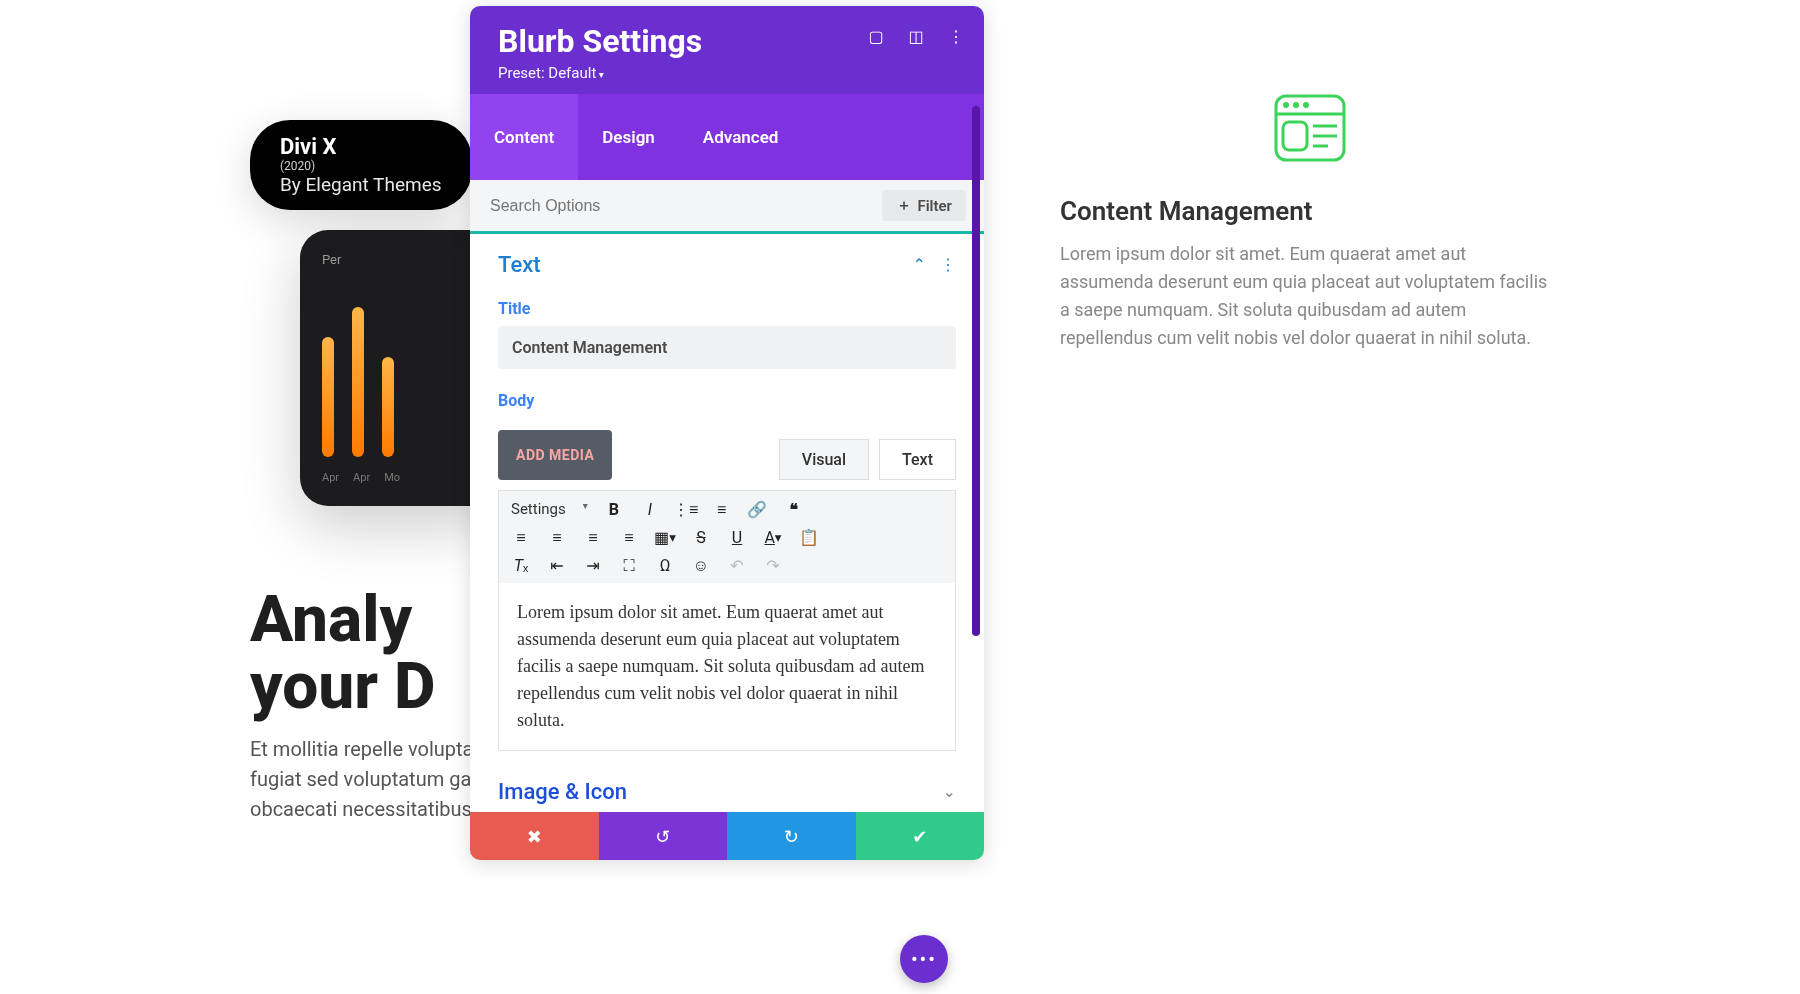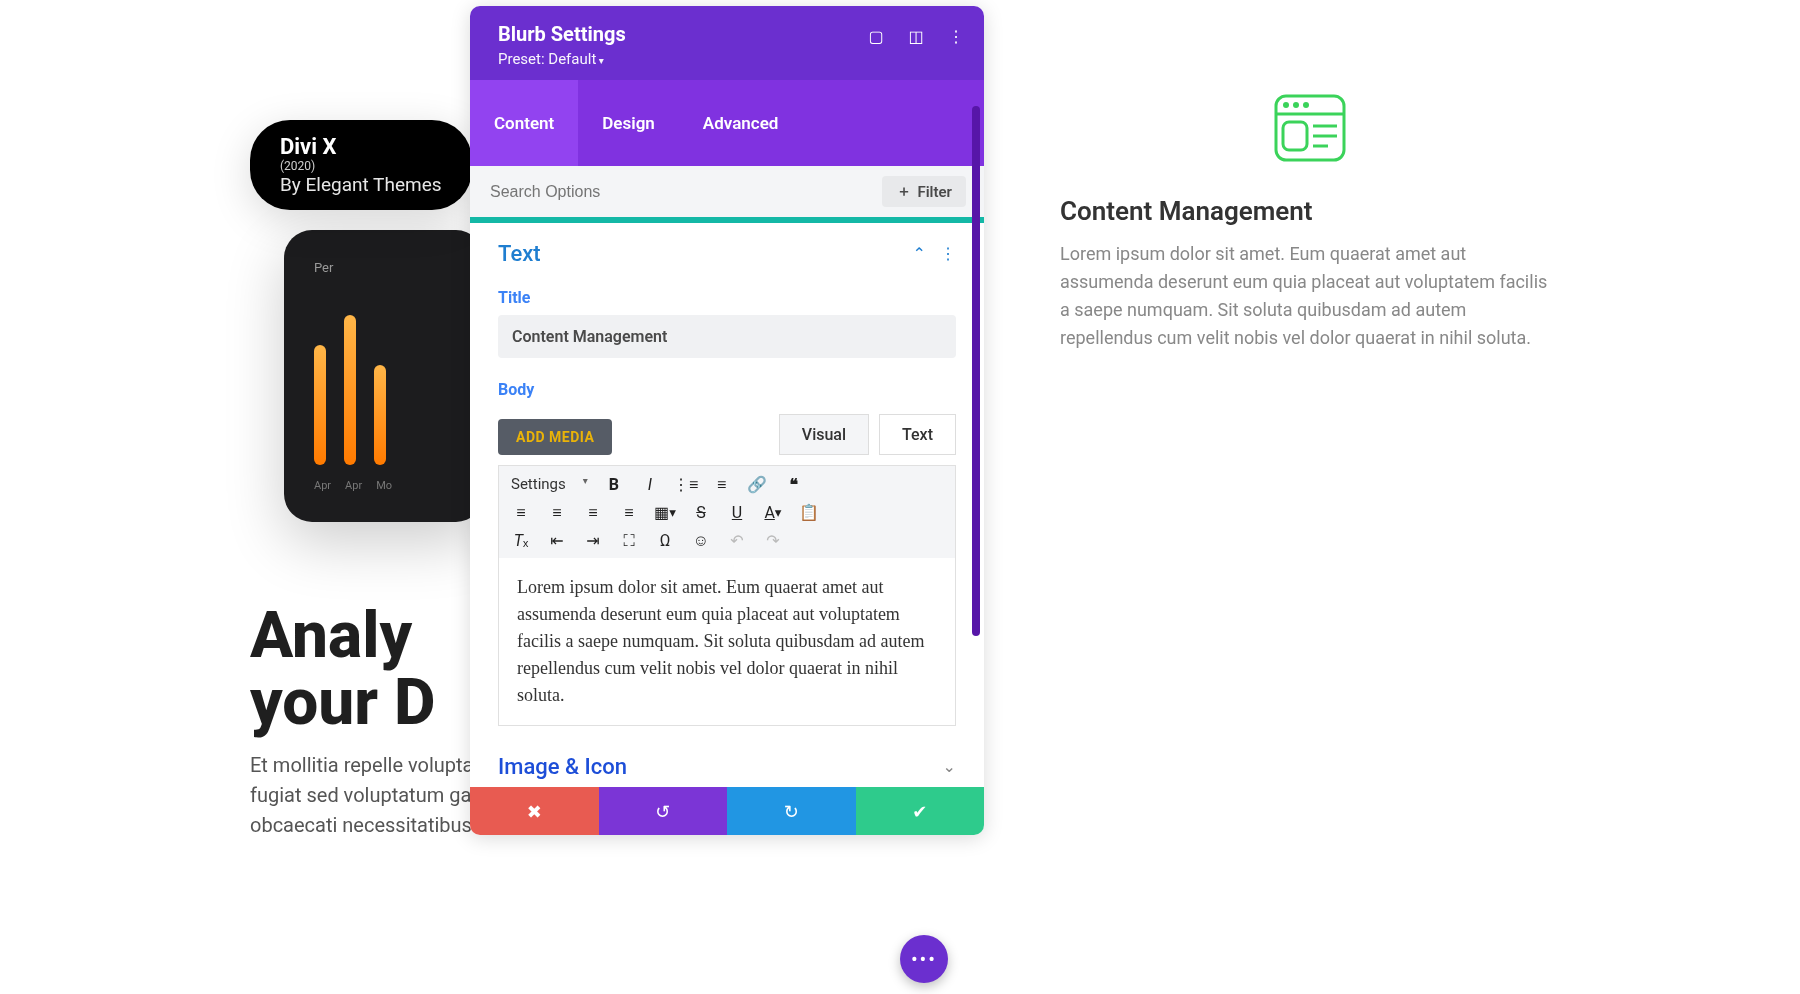--- a/index.html
+++ b/index.html
@@ -4,62 +4,62 @@
 <style>
 body{margin:0;padding:0;font-family:-apple-system,BlinkMacSystemFont,"Segoe UI",Roboto,Helvetica,Arial,sans-serif;background:#fff;width:1800px;height:994px;overflow:hidden;position:relative}
 *{box-sizing:border-box}
 
 
 .bg-page{position:absolute;left:250px;top:120px;width:520px}
 .device-pill{background:#000;color:#fff;border-radius:40px;padding:14px 30px;display:inline-block;box-shadow:0 10px 40px rgba(0,0,0,.15);margin-bottom:20px}
 .device-pill .t1{font-size:22px;font-weight:700}
 .device-pill .t2{font-size:12px;opacity:.8}
 .device-pill .t3{font-size:19px;opacity:.9}
-.device-chart{background:#1c1c1e;border-radius:28px;padding:30px;width:200px;box-shadow:0 20px 60px rgba(0,0,0,.2);margin-left:34px}
+.device-chart{background:#1c1c1e;border-radius:28px;padding:22px;width:200px;box-shadow:0 20px 60px rgba(0,0,0,.2);margin-left:50px}
 .device-chart .lbl{color:#999;font-size:13px;margin-bottom:20px}
 .bars{display:flex;align-items:flex-end;gap:18px;height:170px}
 .bar{width:12px;border-radius:6px;background:linear-gradient(180deg,#ffb648,#ff7a00)}
 .bar.h1{height:120px}.bar.h2{height:150px}.bar.h3{height:100px}
 .months{display:flex;gap:14px;margin-top:14px}
 .months span{color:#777;font-size:11px}
 
 .bg-heading{font-size:64px;font-weight:800;color:#1f1f1f;line-height:1.05;margin-top:80px}
 .bg-text{font-size:20px;color:#555;line-height:1.5;margin-top:14px;max-width:600px}
 
 
 .blurb-right{position:absolute;right:240px;top:90px;width:500px}
 .blurb-icon{width:80px;height:76px;margin:0 auto 30px auto;display:block}
 .blurb-title{font-size:26px;font-weight:600;color:#333;margin:0 0 14px 0}
 .blurb-body{font-size:18px;color:#888;line-height:1.55}
 
 
 .modal{position:absolute;left:470px;top:6px;width:514px;background:#fff;border-radius:10px;box-shadow:0 3px 20px rgba(0,0,0,.15);overflow:hidden}
 .m-header{background:#6b2fcf;color:#fff;padding:16px 28px 12px 28px;position:relative}
-.m-title{font-size:20px;font-weight:700;margin-bottom:4px}
+.m-title{font-size:32px;font-weight:700;margin-bottom:4px}
 .m-preset{font-size:15px;opacity:.95}
 .m-preset::after{content:" ▾";font-size:10px}
 .m-icons{position:absolute;right:18px;top:20px;display:flex;gap:20px}
 .m-icons span{width:20px;height:20px;display:inline-flex;align-items:center;justify-content:center;cursor:pointer;color:#fff;font-size:16px}
 .m-tabs{background:#8032e0;display:flex}
 .m-tab{padding:33px 24px;font-size:17px;font-weight:600;color:#fff;cursor:pointer}
 .m-tab.active{background:#9243f0}
 
-.m-search{background:#f4f5f7;display:flex;align-items:center;padding:10px 18px;border-bottom:6px solid #14b8a6}
+.m-search{background:#f4f5f7;display:flex;align-items:center;padding:10px 18px;border-bottom:3px solid #14b8a6}
 .m-search input{flex:1;border:0;background:transparent;font-size:16px;color:#7a7a7a;outline:none}
 .filter-btn{background:#e8e9eb;border-radius:4px;padding:6px 14px;font-size:15px;font-weight:600;color:#4a4a4a;cursor:pointer;display:flex;align-items:center;gap:6px}
 
 .m-body{background:#fff;padding:18px 28px 4px 28px;max-height:600px;overflow:auto}
 .section-hd{display:flex;align-items:center;justify-content:space-between}
 .section-title{font-size:22px;color:#1f7ed0;font-weight:500}
 .section-ctrls{display:flex;gap:14px;color:#1f7ed0}
 .section-ctrls span{cursor:pointer}
 
 .field-lbl{font-size:16px;font-weight:700;color:#3b82f6;margin-top:22px}
 .field-input{background:#f0f1f3;border-radius:4px;padding:12px 14px;font-size:16px;font-weight:600;color:#4a4a4a;margin-top:8px}
-.add-media{background:#565c66;color:#eab308;font-size:14px;font-weight:700;letter-spacing:.5px;padding:10px 18px;border-radius:4px;display:inline-block;cursor:pointer;margin-top:10px}
+.add-media{background:#565c66;color:#fca5a5;font-size:14px;font-weight:700;letter-spacing:.5px;padding:17px 18px;border-radius:4px;display:inline-block;cursor:pointer;margin-top:10px}
 
 .editor-tabs{display:flex;justify-content:flex-end;gap:10px;margin-top:-40px}
 .editor-tab{background:#f4f5f7;border:1px solid #ddd;padding:10px 22px;font-size:16px;font-weight:500;color:#333;cursor:pointer}
 .editor-tab.inactive{background:#fff}
 
 .toolbar{background:#f4f5f7;border:1px solid #e0e0e0;padding:8px 12px;margin-top:10px;border-bottom:0}
 .tb-row{display:flex;align-items:center;gap:16px;margin-bottom:8px}
 .tb-row:last-child{margin-bottom:0}
 .tb-sel{font-size:15px;color:#333;padding-right:22px;position:relative}
 .tb-sel::after{content:"▾";position:absolute;right:0;font-size:10px;color:#666}

